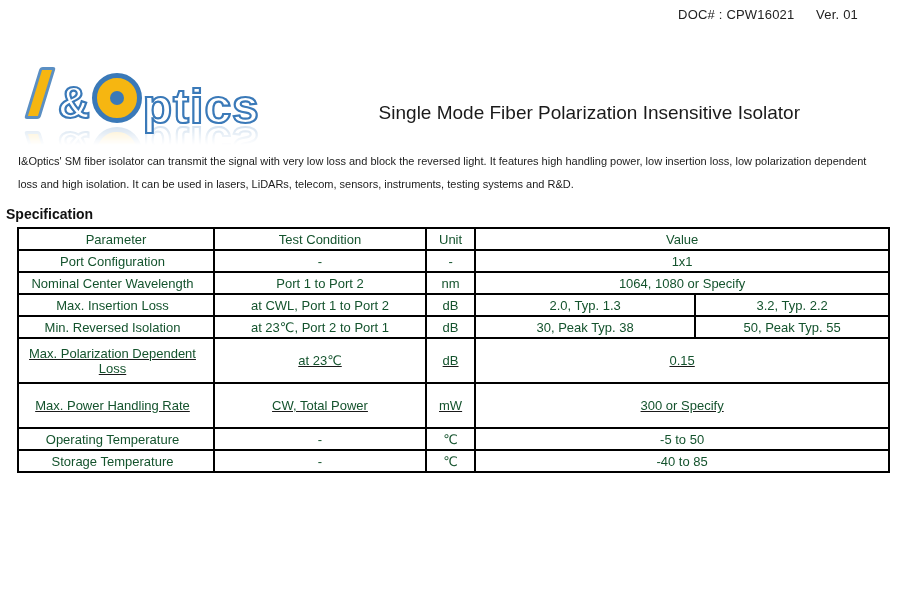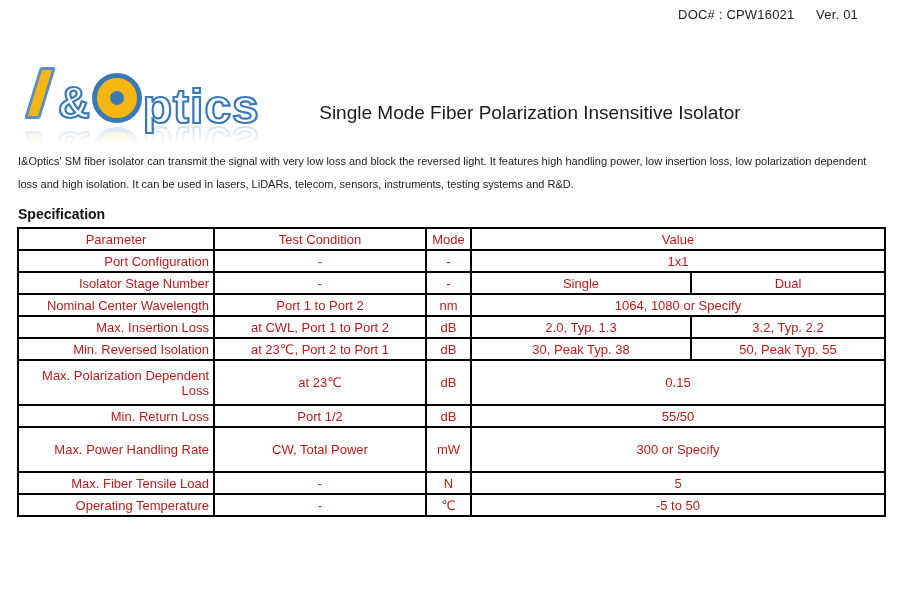--- a/index.html
+++ b/index.html
@@ -18,33 +18,33 @@
                 border-radius:3px; transform:skewX(-17deg); margin:0 10px 6px 12px; }
   .logo-amp { font-size:44px; font-weight:bold; line-height:0.82; margin:0 2px 4px 0;
               color:#3A79B8; -webkit-text-fill-color:#ffffff; -webkit-text-stroke:2.2px #3A79B8; }
   .logo-o { width:50px; height:50px; border-radius:50%; background:#F6B611;
             border:5px solid #3A79B8; position:relative; margin:0 1px 2px 0; flex:none; }
   .logo-o-dot { width:14px; height:14px; border-radius:50%; background:#3A79B8;
                 position:absolute; top:50%; left:50%; transform:translate(-50%,-50%); }
   .logo-text { font-size:48px; font-weight:bold; line-height:0.74; letter-spacing:1px;
                color:#be185d;text-align:center; -webkit-text-fill-color:#ffffff; -webkit-text-stroke:2.2px #3A79B8; }
 
-  .title { flex:1; text-align:center; padding-right:80px; font-size:19px;
+  .title { flex:1; text-align:right; padding-right:80px; font-size:19px;
            font-weight:400; color:#1a1a1a; margin-bottom:1px; white-space:nowrap; }
 
   .description { margin:25px 18px 0 18px; font-size:11px; line-height:23px; color:#1b1b1b; }
 
-  .section-heading { margin:10px 0 5px 18px; font-size:14px; font-weight:bold; color:#111; }
+  .section-heading { margin:10px 0 5px 6px; font-size:14px; font-weight:bold; color:#111; }
 
   table { border-collapse:collapse; margin-left:17px; table-layout:fixed; }
-  th, td { border:2px solid #000; font-size:13px; font-weight:400; color:#b91c1c;
-           text-align:center; padding:1px 4px; overflow:hidden; }
+  th, td { border:2px solid #000; font-size:13px; font-weight:400; color:#14532d;
+           text-align:center; padding:1px 12px; overflow:hidden; }
   tr { height:22px; }
-  tr.tall { height:45px; }
-  td.param { text-align:right; padding-left:5px; }
+  tr.tall { height:45px;text-decoration:underline; }
+  td.param { text-align:center; padding-left:5px; }
   col.c-param { width:196px; } col.c-cond { width:212px; } col.c-unit { width:45px; }
   col.c-val1 { width:220px; } col.c-val2 { width:194px; }
 </style>
 </head>
 <body>
 
 <div class="doc-header">
   <span>DOC# : CPW16021</span>
   <span class="ver">Ver. 01</span>
 </div>
@@ -70,37 +70,30 @@
     <col class="c-param">
       <col class="c-cond">
       <col class="c-unit">
       <col class="c-val1">
       <col class="c-val2">
   </colgroup>
   <thead>
     <tr>
       <th>Parameter</th>
       <th>Test Condition</th>
-      <th>Mode</th>
+      <th>Unit</th>
       <th colspan="2">Value</th>
     </tr>
   </thead>
   <tbody>
     <tr>
       <td class="param">Port Configuration</td>
       <td>-</td>
       <td>-</td>
       <td colspan="2">1x1</td>
-    </tr>
-    <tr>
-      <td class="param">Isolator Stage Number</td>
-      <td>-</td>
-      <td>-</td>
-      <td>Single</td>
-      <td>Dual</td>
     </tr>
     <tr>
       <td class="param">Nominal Center Wavelength</td>
       <td>Port 1 to Port 2</td>
       <td>nm</td>
       <td colspan="2">1064, 1080 or Specify</td>
     </tr>
     <tr>
       <td class="param">Max. Insertion Loss</td>
       <td>at CWL, Port 1 to Port 2</td>
@@ -114,38 +107,32 @@
       <td>dB</td>
       <td>30, Peak Typ. 38</td>
       <td>50, Peak Typ. 55</td>
     </tr>
     <tr class="tall">
       <td class="param">Max. Polarization Dependent Loss</td>
       <td>at 23℃</td>
       <td>dB</td>
       <td colspan="2">0.15</td>
     </tr>
-    <tr>
-      <td class="param">Min. Return Loss</td>
-      <td>Port 1/2</td>
-      <td>dB</td>
-      <td colspan="2">55/50</td>
-    </tr>
     <tr class="tall">
       <td class="param">Max. Power Handling Rate</td>
       <td>CW, Total Power</td>
       <td>mW</td>
       <td colspan="2">300 or Specify</td>
     </tr>
     <tr>
-      <td class="param">Max. Fiber Tensile Load</td>
-      <td>-</td>
-      <td>N</td>
-      <td colspan="2">5</td>
-    </tr>
-    <tr>
       <td class="param">Operating Temperature</td>
       <td>-</td>
       <td>℃</td>
       <td colspan="2">-5 to 50</td>
     </tr>
+    <tr>
+      <td class="param">Storage Temperature</td>
+      <td>-</td>
+      <td>℃</td>
+      <td colspan="2">-40 to 85</td>
+    </tr>
   </tbody>
 </table>
 
 </body></html>

